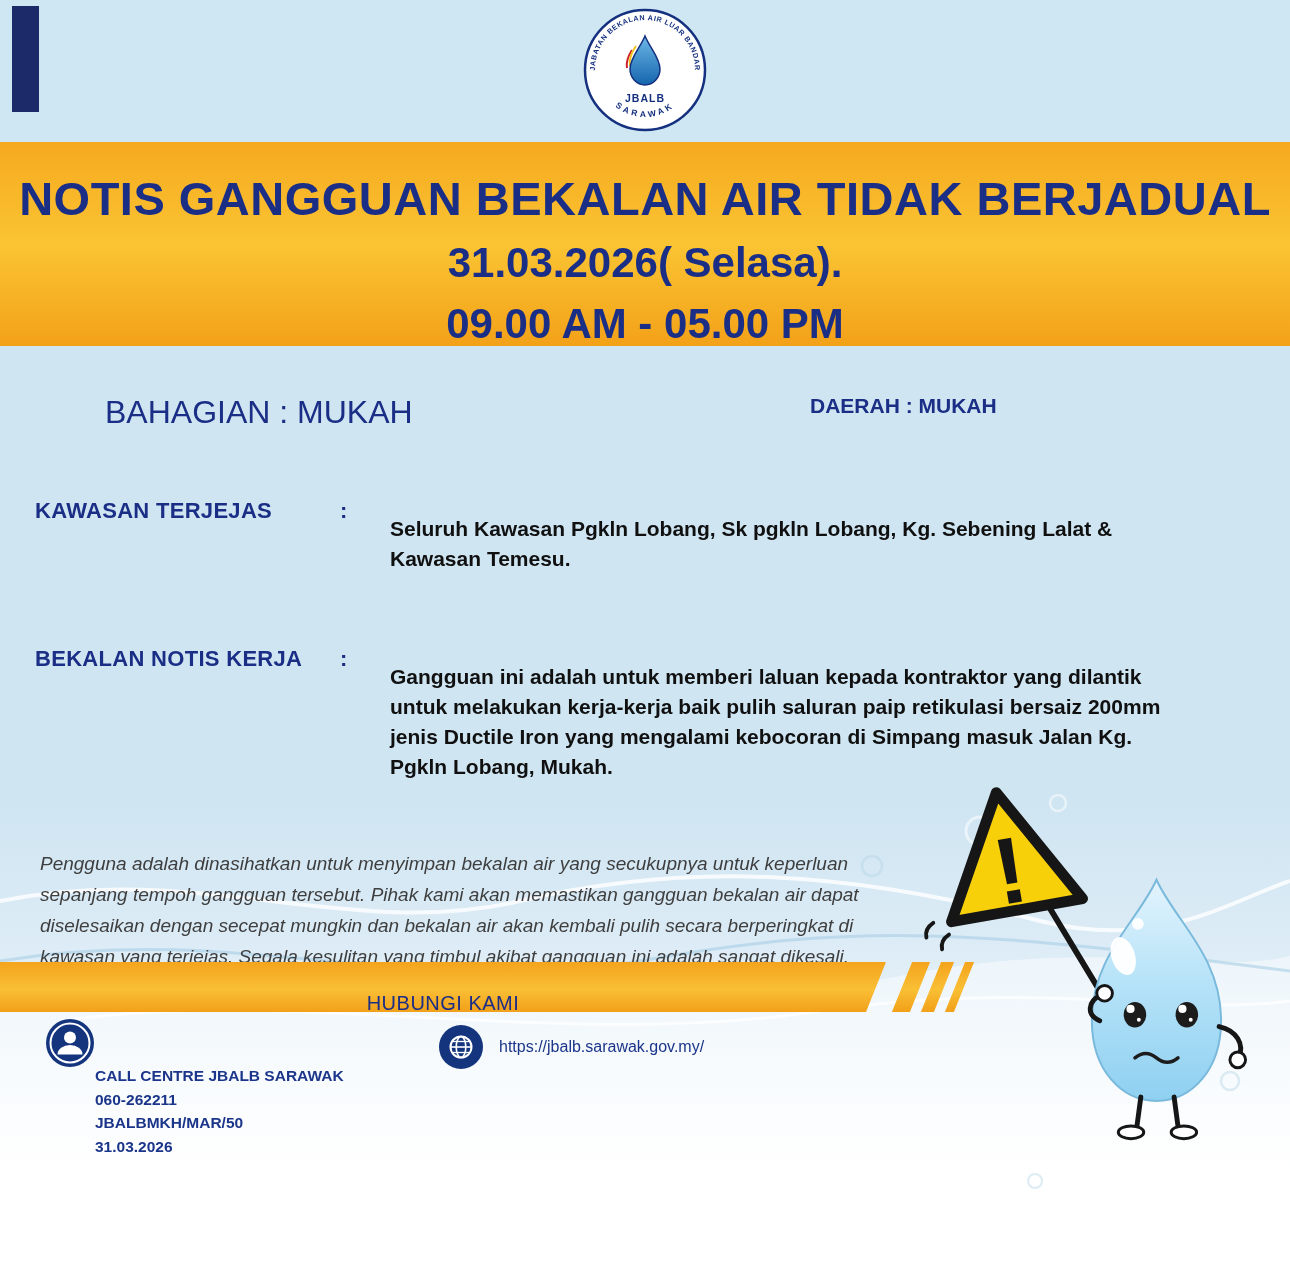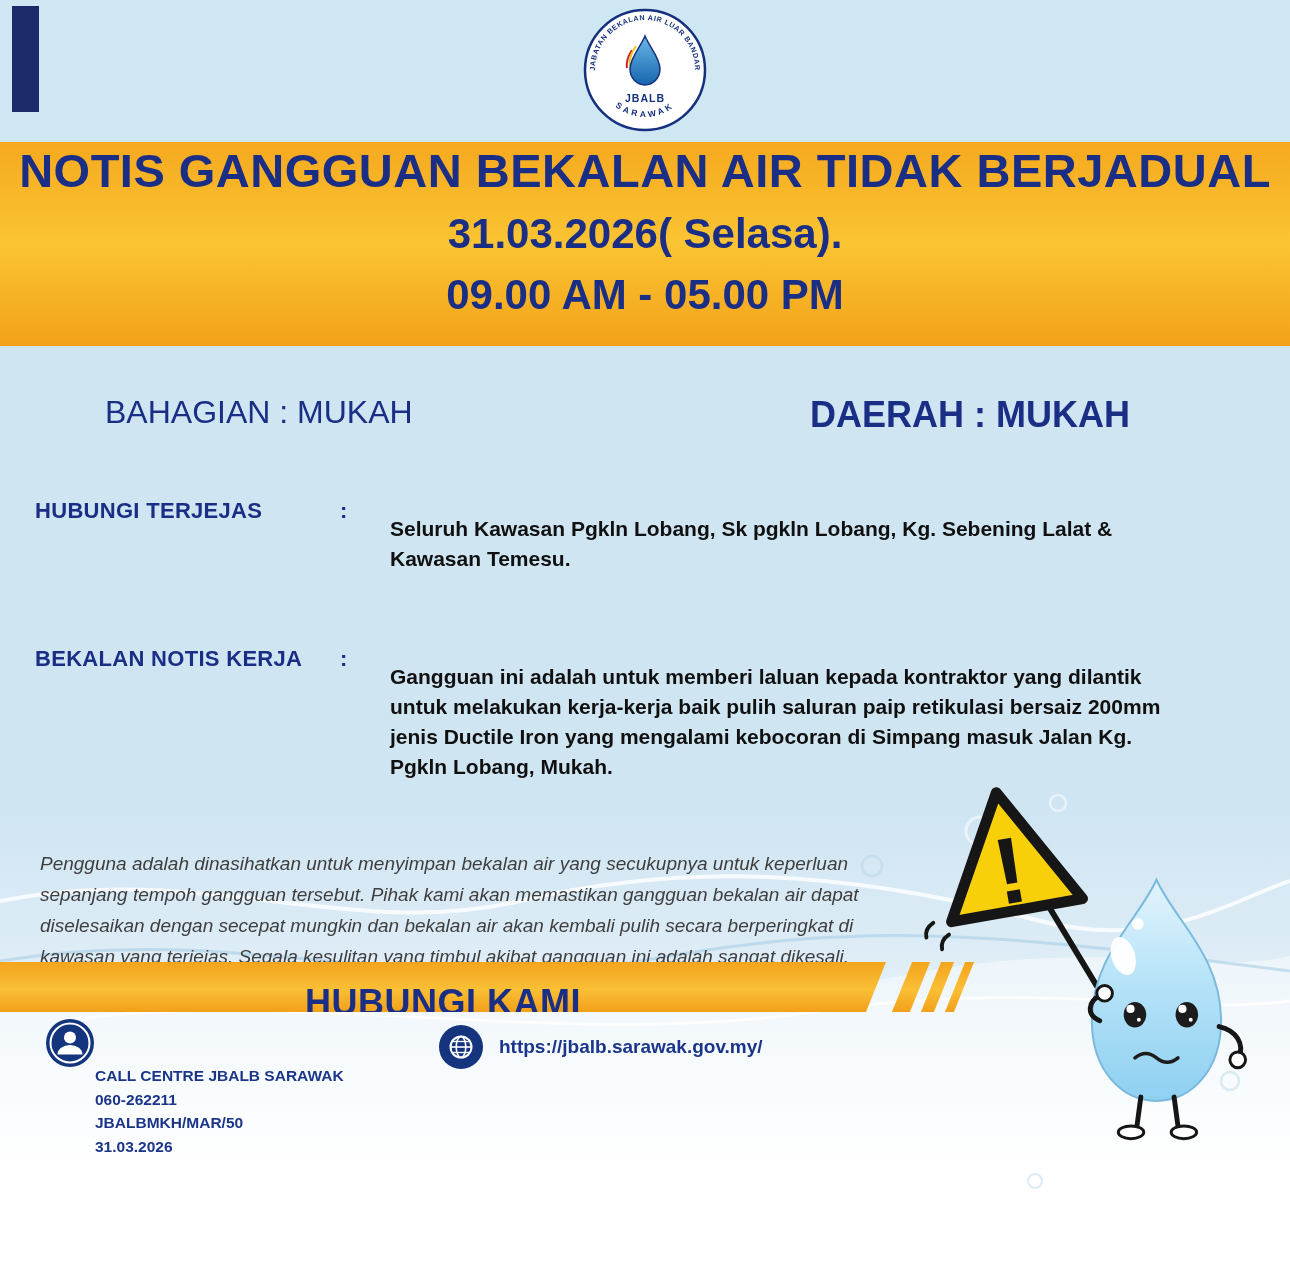--- a/index.html
+++ b/index.html
@@ -8,60 +8,60 @@
   .page { position:relative; width:1290px; height:1262px; margin:0 auto; background:#ffffff; overflow:hidden; }
 
   
   .top-band { position:absolute; left:0; top:0; width:100%; height:142px; background:#cfe6f3; }
   .corner-bar { position:absolute; left:12px; top:6px; width:27px; height:106px; background:#1c2a6a; }
   .logo-wrap { position:absolute; left:583px; top:8px; width:124px; height:124px; }
 
   
   .banner { position:absolute; left:0; top:142px; width:100%; height:204px;
     background:linear-gradient(180deg,#f6a91f 0%,#fac433 50%,#f3a118 100%);
-    display:flex; flex-direction:column; align-items:center; justify-content:flex-start; gap:17px; padding-top:4px; }
+    display:flex; flex-direction:column; align-items:center; justify-content:flex-end; gap:17px; padding-top:4px; }
   .banner .title { font-size:47px; font-weight:bold; color:#1b2e86; letter-spacing:.5px; line-height:1.05; }
   .banner .sub   { font-size:42px; font-weight:bold; color:#1b2e86; line-height:1.05; }
 
   
   .content { position:absolute; left:0; top:346px; width:100%; height:916px;
     background:linear-gradient(180deg,#cfe5f2 0%,#cfe5f2 50%,#ddecf6 66%,#f2f8fc 80%,#ffffff 90%,#ffffff 100%); }
 
   .region-bahagian { position:absolute; left:105px; top:48px; font-size:32px; font-weight:normal; color:#1b2e86; z-index:2; }
-  .region-daerah   { position:absolute; left:810px; top:48px; font-size:36px; font-weight:bold; color:#1b2e86; z-index:2; }
+  .region-daerah   { position:absolute; left:810px; top:48px; font-size:21px; font-weight:bold; color:#1b2e86; z-index:2; }
 
   .detail { position:absolute; left:35px; width:1190px; display:grid; grid-template-columns:305px 50px 1fr; z-index:2; }
   .detail-1 { top:152px; }
   .detail-2 { top:300px; }
   .detail .lbl   { font-size:22px; font-weight:bold; color:#1b2e86; letter-spacing:.3px; }
   .detail .colon { font-size:22px; font-weight:bold; color:#1b2e86; }
   .detail .txt   { font-size:21px; font-weight:bold; color:#101010; line-height:30px; max-width:780px;margin-top:16px; }
 
   .advisory { position:absolute; left:40px; top:502px; width:880px; font-size:19px; font-style:italic;
     color:#3e3e3e; line-height:31px; z-index:2; }
 
   .hk-bar { position:absolute; left:0; top:616px; width:886px; height:50px;
     background:linear-gradient(180deg,#f4a41d 0%,#f9bf35 55%,#f2a019 100%);
     clip-path:polygon(0 0,100% 0,866px 100%,0 100%);
     display:flex; align-items:center; justify-content:center; z-index:2; }
-  .hk-bar .hk-label { font-size:36px; font-weight:bold; color:#1b2e86; letter-spacing:.5px;margin-top:32px; }
+  .hk-bar .hk-label { font-size:20px; font-weight:normal; color:#1b2e86; letter-spacing:.5px;margin-top:32px; }
   .hk-stripe { position:absolute; top:616px; height:50px;
     background:linear-gradient(180deg,#f4a41d 0%,#f9bf35 55%,#f2a019 100%);
     transform:skewX(-22deg); z-index:2; }
   .s1 { left:902px; width:18px; } .s2 { left:931px; width:13px; } .s3 { left:955px; width:9px; }
 
   .cc-icon  { position:absolute; left:45px; top:672px; width:50px; height:50px; z-index:2; }
   .cc-text  { position:absolute; left:95px; top:718px; font-size:15.5px; font-weight:bold; color:#1b358a; line-height:23.5px; z-index:2; }
 
   .contact-row { position:absolute; display:flex; align-items:center; gap:15px; z-index:2; }
   .row-web { left:438px; top:678px; }
   .row-fb  { left:438px; top:738px; }
   .row-ig  { left:758px; top:678px; }
   .contact-row .cicon { width:46px; height:46px; flex:0 0 auto; }
-  .contact-row .clabel { font-size:19px; font-weight:bold; color:#1b358a; }
+  .contact-row .clabel { font-size:16px; font-weight:normal; color:#1b358a; }
 
   .splash { position:absolute; left:0; top:415px; width:1290px; height:470px; z-index:0; pointer-events:none; }
   .mascot { position:absolute; left:900px; top:418px; width:372px; height:392px; z-index:3; }
 </style>
 </head>
 <body>
 
 <div class="page">
 
   <div class="top-band">
@@ -108,21 +108,21 @@
       <circle cx="1058" cy="42" r="8" fill="none" stroke="#ffffff" stroke-width="2.5" opacity="0.5"></circle>
       <circle cx="872" cy="105" r="10" fill="none" stroke="#bcd9ea" stroke-width="2.5" opacity="0.6"></circle>
       <circle cx="1230" cy="320" r="9" fill="none" stroke="#bcd9ea" stroke-width="2.5" opacity="0.5"></circle>
       <circle cx="1035" cy="420" r="7" fill="none" stroke="#bcd9ea" stroke-width="2" opacity="0.5"></circle>
     </svg>
 
     <div class="region-bahagian">BAHAGIAN : MUKAH</div>
     <div class="region-daerah">DAERAH : MUKAH</div>
 
     <div class="detail detail-1">
-      <div class="lbl">HUBUNGI TERJEJAS</div>
+      <div class="lbl">KAWASAN TERJEJAS</div>
       <div class="colon">:</div>
       <div class="txt">Seluruh Kawasan Pgkln Lobang, Sk pgkln Lobang, Kg. Sebening Lalat &amp; Kawasan Temesu.</div>
     </div>
 
     <div class="detail detail-2">
       <div class="lbl">BEKALAN NOTIS KERJA</div>
       <div class="colon">:</div>
       <div class="txt">Gangguan ini adalah untuk memberi laluan kepada kontraktor yang dilantik untuk melakukan kerja-kerja baik pulih saluran paip retikulasi bersaiz 200mm jenis Ductile Iron yang mengalami kebocoran di Simpang masuk Jalan Kg. Pgkln Lobang, Mukah.</div>
     </div>
 

